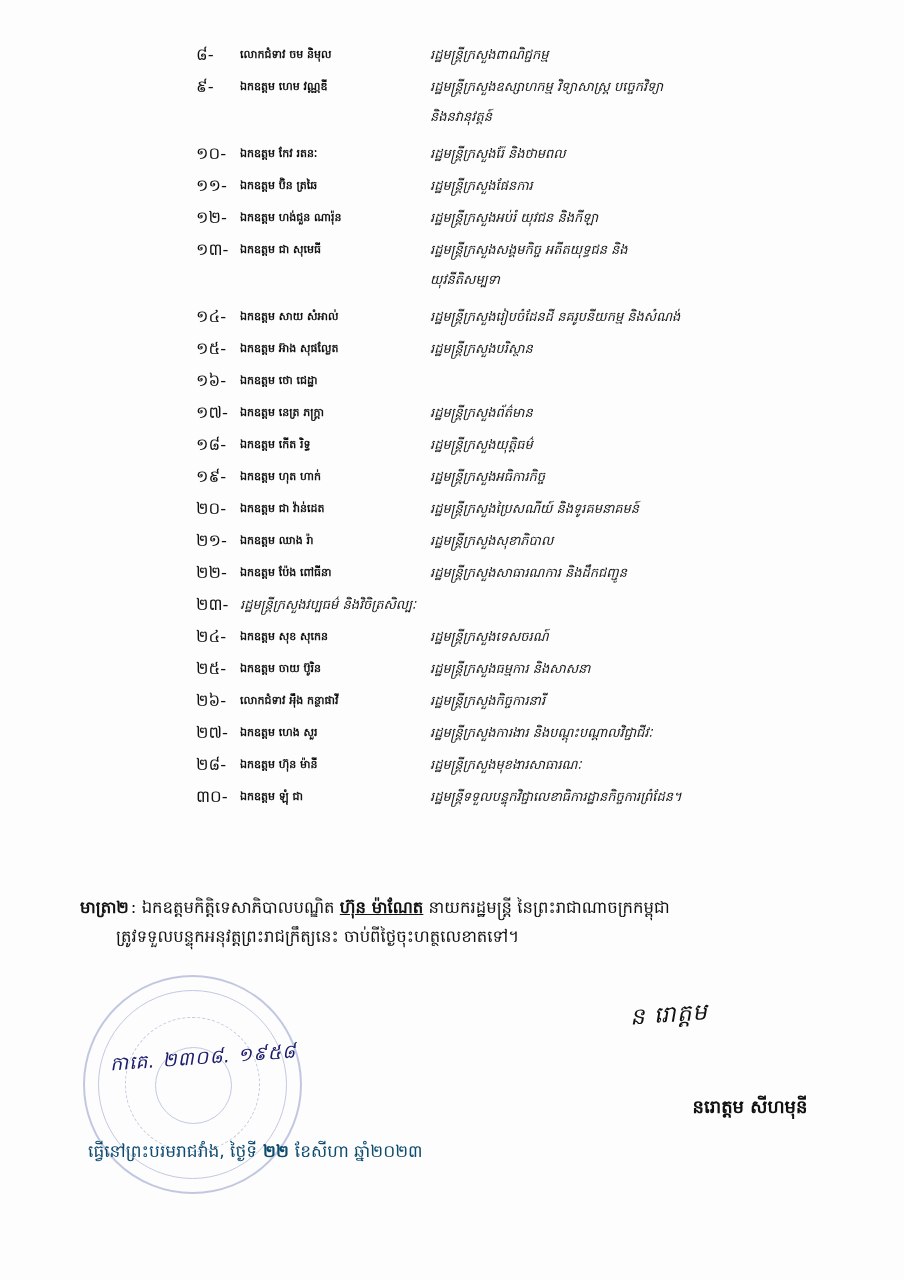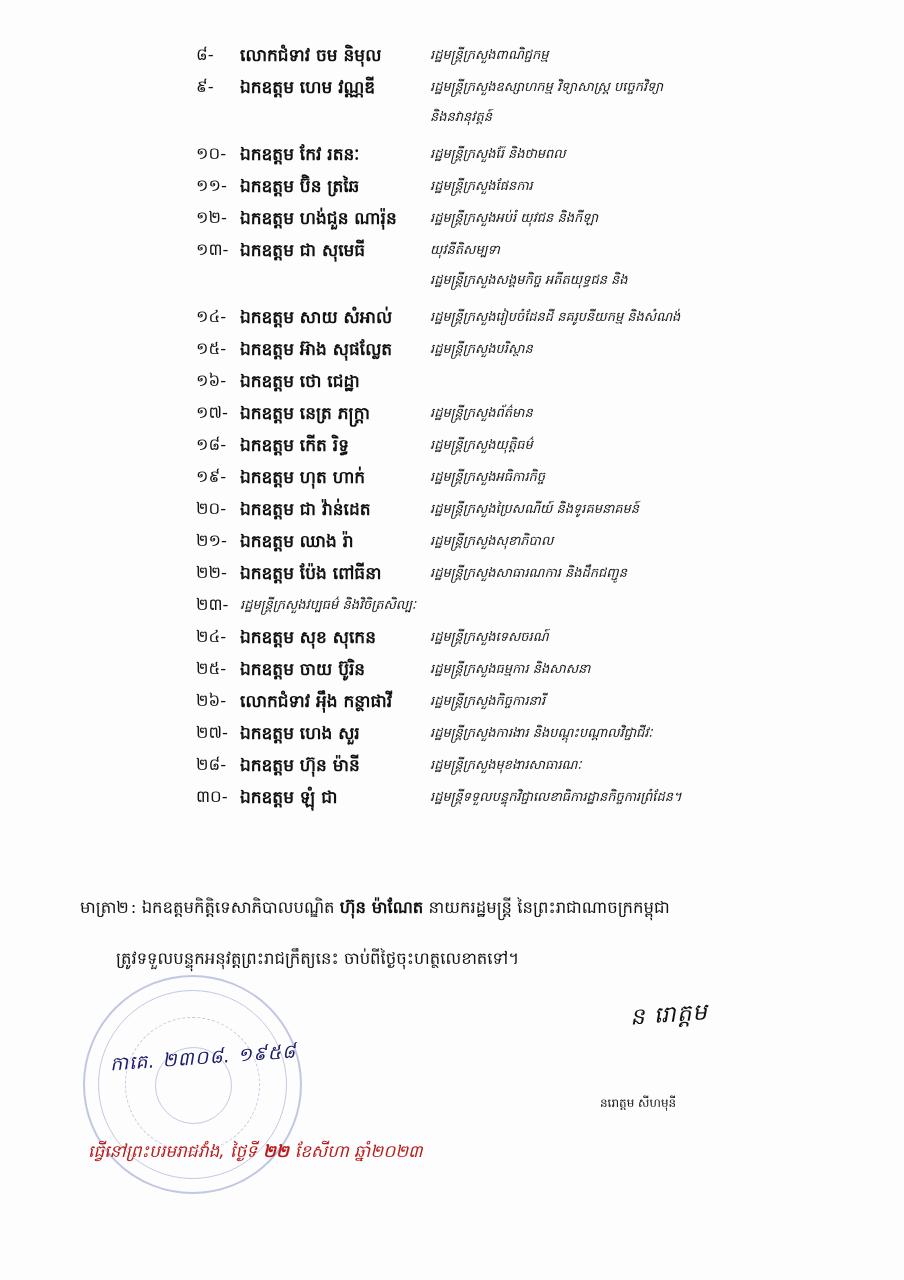--- a/index.html
+++ b/index.html
@@ -37,21 +37,21 @@
   .row .num {
     width: 44px;
     flex: 0 0 44px;
     font-size: 16.5px;
     line-height: 30px;
     white-space: nowrap;
   }
   .row .name {
     width: 190px;
     flex: 0 0 190px;
-    font-size: 17px;
+    font-size: 11px;
     line-height: 30px;
     font-weight: bold;
     white-space: nowrap;
   }
   .row .role {
     flex: 1 1 auto;
     font-size: 13px;
     line-height: 30px;
     font-style: italic;
   }
@@ -65,49 +65,50 @@
   
   .article {
     position: absolute;
     left: 80px;
     top: 893px;
     width: 790px;
     font-size: 16.5px;
     line-height: 29px;
   }
   .article .art-label {
-    font-weight: normal;
+    font-weight: bold;
     margin-right: 2px;
   }
   .article .bold-name {
     font-weight: bold;
+    text-decoration: underline;
   }
   .article .indent2 {
     display: block;
     padding-left: 36px;
-    margin-top: 22px;
   }
 
   
   .sig-script {
     position: absolute;
     left: 630px;
     top: 1000px;
     font-size: 23px;
     font-style: italic;
     transform: rotate(-4deg);
     letter-spacing: 1px;
   }
   .sig-name {
     position: absolute;
     left: 600px;
     top: 1095px;
     width: 300px;
-    font-size: 12px;
-    font-weight: normal;
+    text-align: center;
+    font-size: 18px;
+    font-weight: bold;
   }
 
   
   .seal {
     position: absolute;
     left: 83px;
     top: 975px;
     width: 215px;
     height: 215px;
     border: 2px solid #3a4fa0;
@@ -153,22 +154,21 @@
     transform: rotate(-4deg);
     color: #1b1b6b;
     letter-spacing: 1px;
   }
 
   .place-date {
     position: absolute;
     left: 88px;
     top: 1140px;
     font-size: 17px;
-    font-style: italic;
-    color: #b91c1c;
+    color: #0c4a6e;
   }
   .place-date .dt {
     font-weight: bold;
     padding: 0 6px;
   }
 </style>
 </head>
 <body>
 
 <div class="page">
@@ -213,22 +213,22 @@
       <span class="name">ឯកឧត្តម ហង់ជួន ណារ៉ុន</span>
       <span class="role">
         <span class="cont">រដ្ឋមន្ត្រីក្រសួងអប់រំ យុវជន និងកីឡា</span>
       </span>
     </div>
 
     <div class="row">
       <span class="num">១៣-</span>
       <span class="name">ឯកឧត្តម ជា សុមេធី</span>
       <span class="role">
+        <span class="cont">រដ្ឋមន្ត្រីក្រសួងសង្គមកិច្ច អតីតយុទ្ធជន និង</span>
         <span class="cont">យុវនីតិសម្បទា</span>
-        <span class="cont">រដ្ឋមន្ត្រីក្រសួងសង្គមកិច្ច អតីតយុទ្ធជន និង</span>
       </span>
     </div>
 
     <div class="row gap-small">
       <span class="num">១៤-</span>
       <span class="name">ឯកឧត្តម សាយ សំអាល់</span>
       <span class="role">
         <span class="cont">រដ្ឋមន្ត្រីក្រសួងរៀបចំដែនដី នគរូបនីយកម្ម និងសំណង់</span>
       </span>
     </div>

